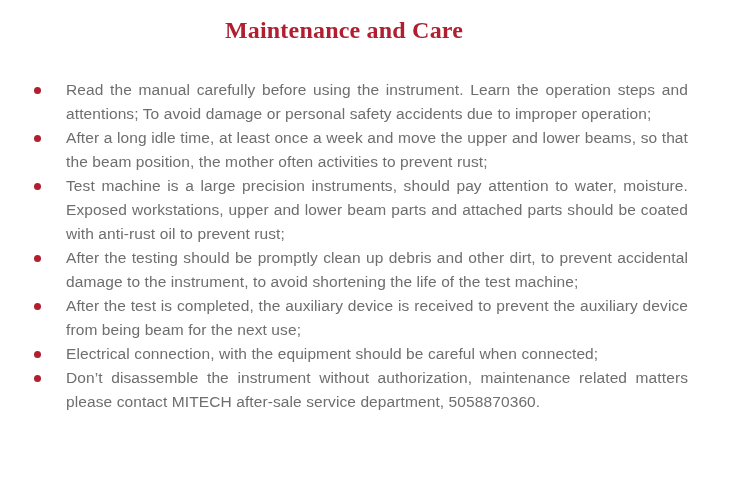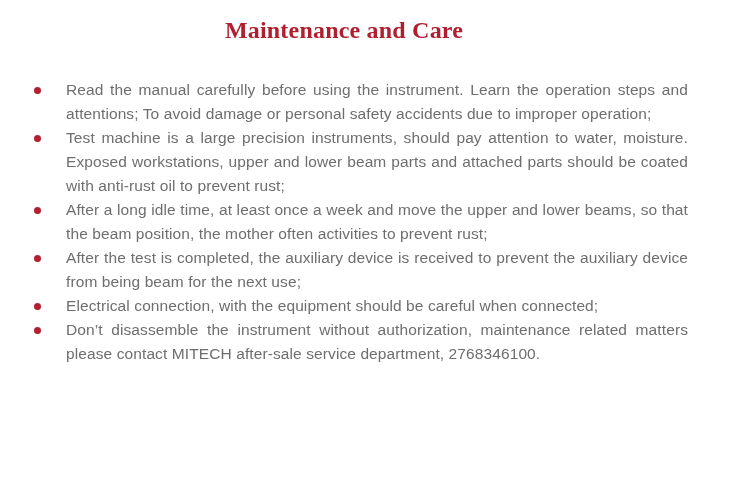--- a/index.html
+++ b/index.html
@@ -69,33 +69,37 @@
     <h1 class="page-title">Maintenance and Care</h1>
   </div>
 
   <ul class="bullet-list">
     <li class="bullet-item">
       <span class="bullet-dot"></span>
       <span class="bullet-text">Read the manual carefully before using the instrument. Learn the operation steps and attentions; To avoid damage or personal safety accidents due to improper operation;</span>
     </li>
     <li class="bullet-item">
       <span class="bullet-dot"></span>
+      <span class="bullet-text">After a long idle time, at least once a week and move the upper and lower beams, so that the beam position, the mother often activities to prevent rust;</span>
+    </li>
+    <li class="bullet-item">
+      <span class="bullet-dot"></span>
       <span class="bullet-text">Test machine is a large precision instruments, should pay attention to water, moisture. Exposed workstations, upper and lower beam parts and attached parts should be coated with anti-rust oil to prevent rust;</span>
     </li>
     <li class="bullet-item">
       <span class="bullet-dot"></span>
-      <span class="bullet-text">After a long idle time, at least once a week and move the upper and lower beams, so that the beam position, the mother often activities to prevent rust;</span>
+      <span class="bullet-text">After the testing should be promptly clean up debris and other dirt, to prevent accidental damage to the instrument, to avoid shortening the life of the test machine;</span>
     </li>
     <li class="bullet-item">
       <span class="bullet-dot"></span>
       <span class="bullet-text">After the test is completed, the auxiliary device is received to prevent the auxiliary device from being beam for the next use;</span>
     </li>
     <li class="bullet-item">
       <span class="bullet-dot"></span>
       <span class="bullet-text">Electrical connection, with the equipment should be careful when connected;</span>
     </li>
     <li class="bullet-item">
       <span class="bullet-dot"></span>
-      <span class="bullet-text">Don’t disassemble the instrument without authorization, maintenance related matters please contact MITECH after-sale service department, 2768346100.</span>
+      <span class="bullet-text">Don’t disassemble the instrument without authorization, maintenance related matters please contact MITECH after-sale service department, 5058870360.</span>
     </li>
   </ul>
 
 </div>
 
 </body></html>

